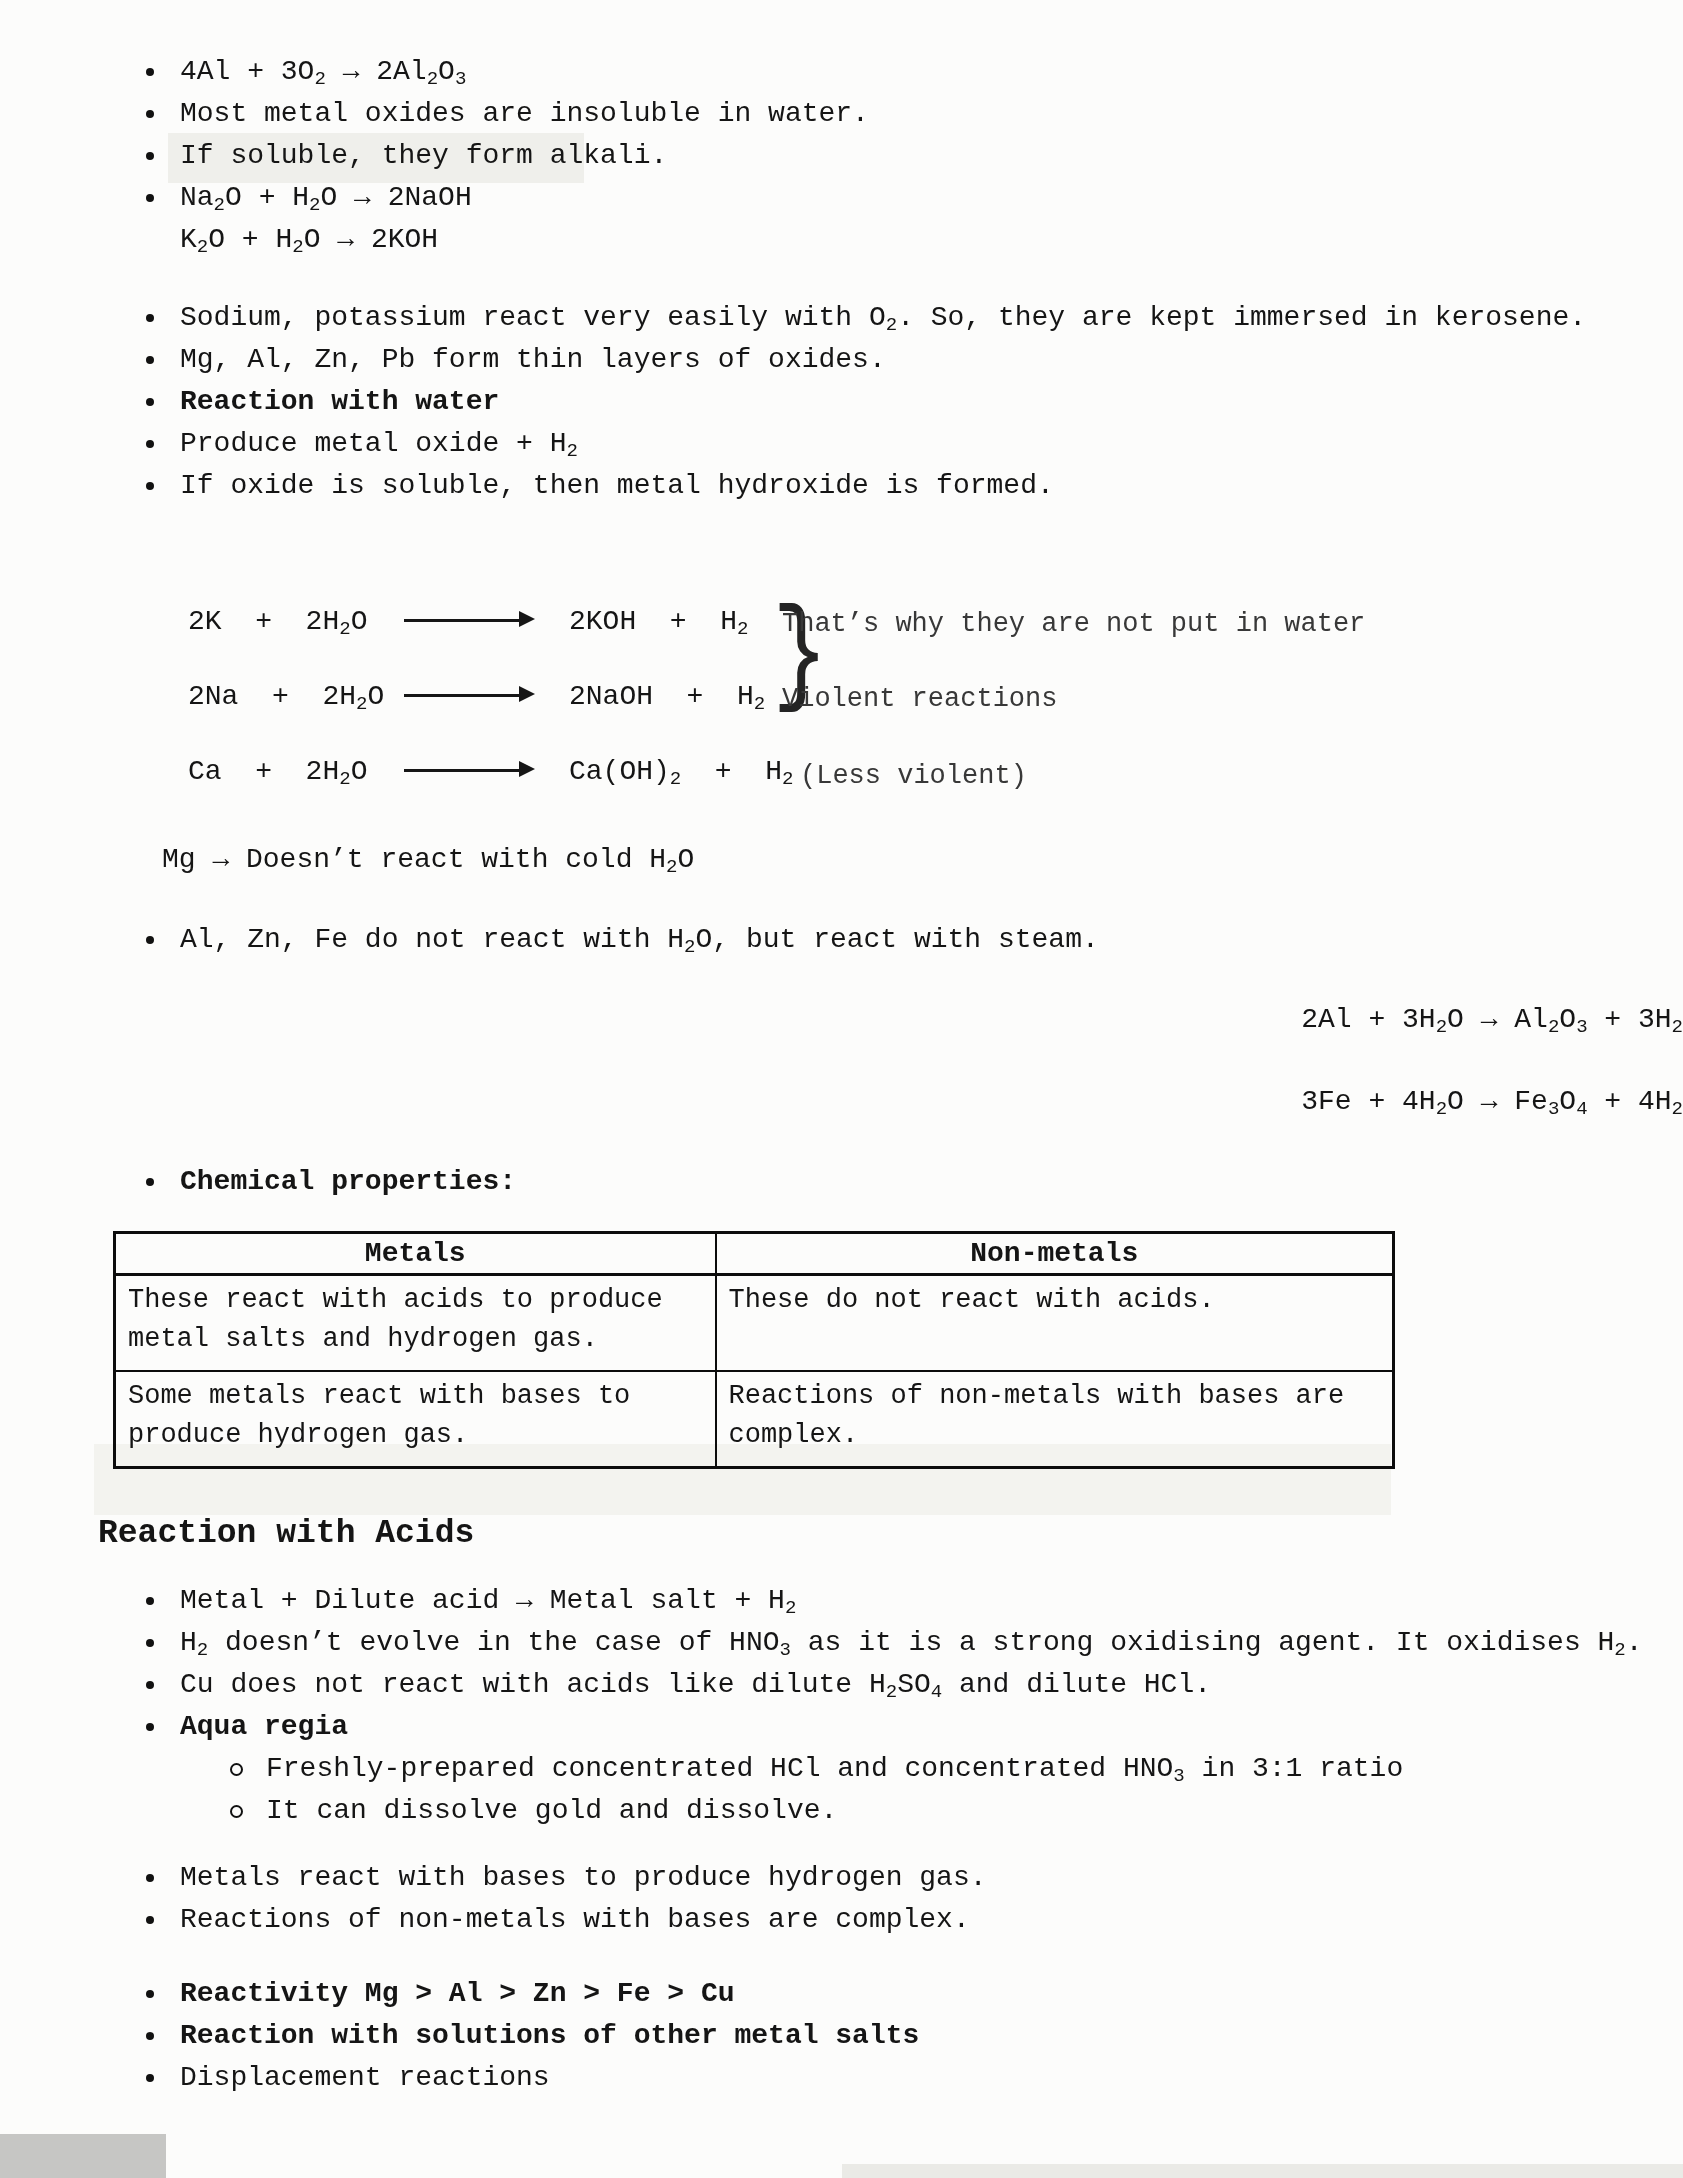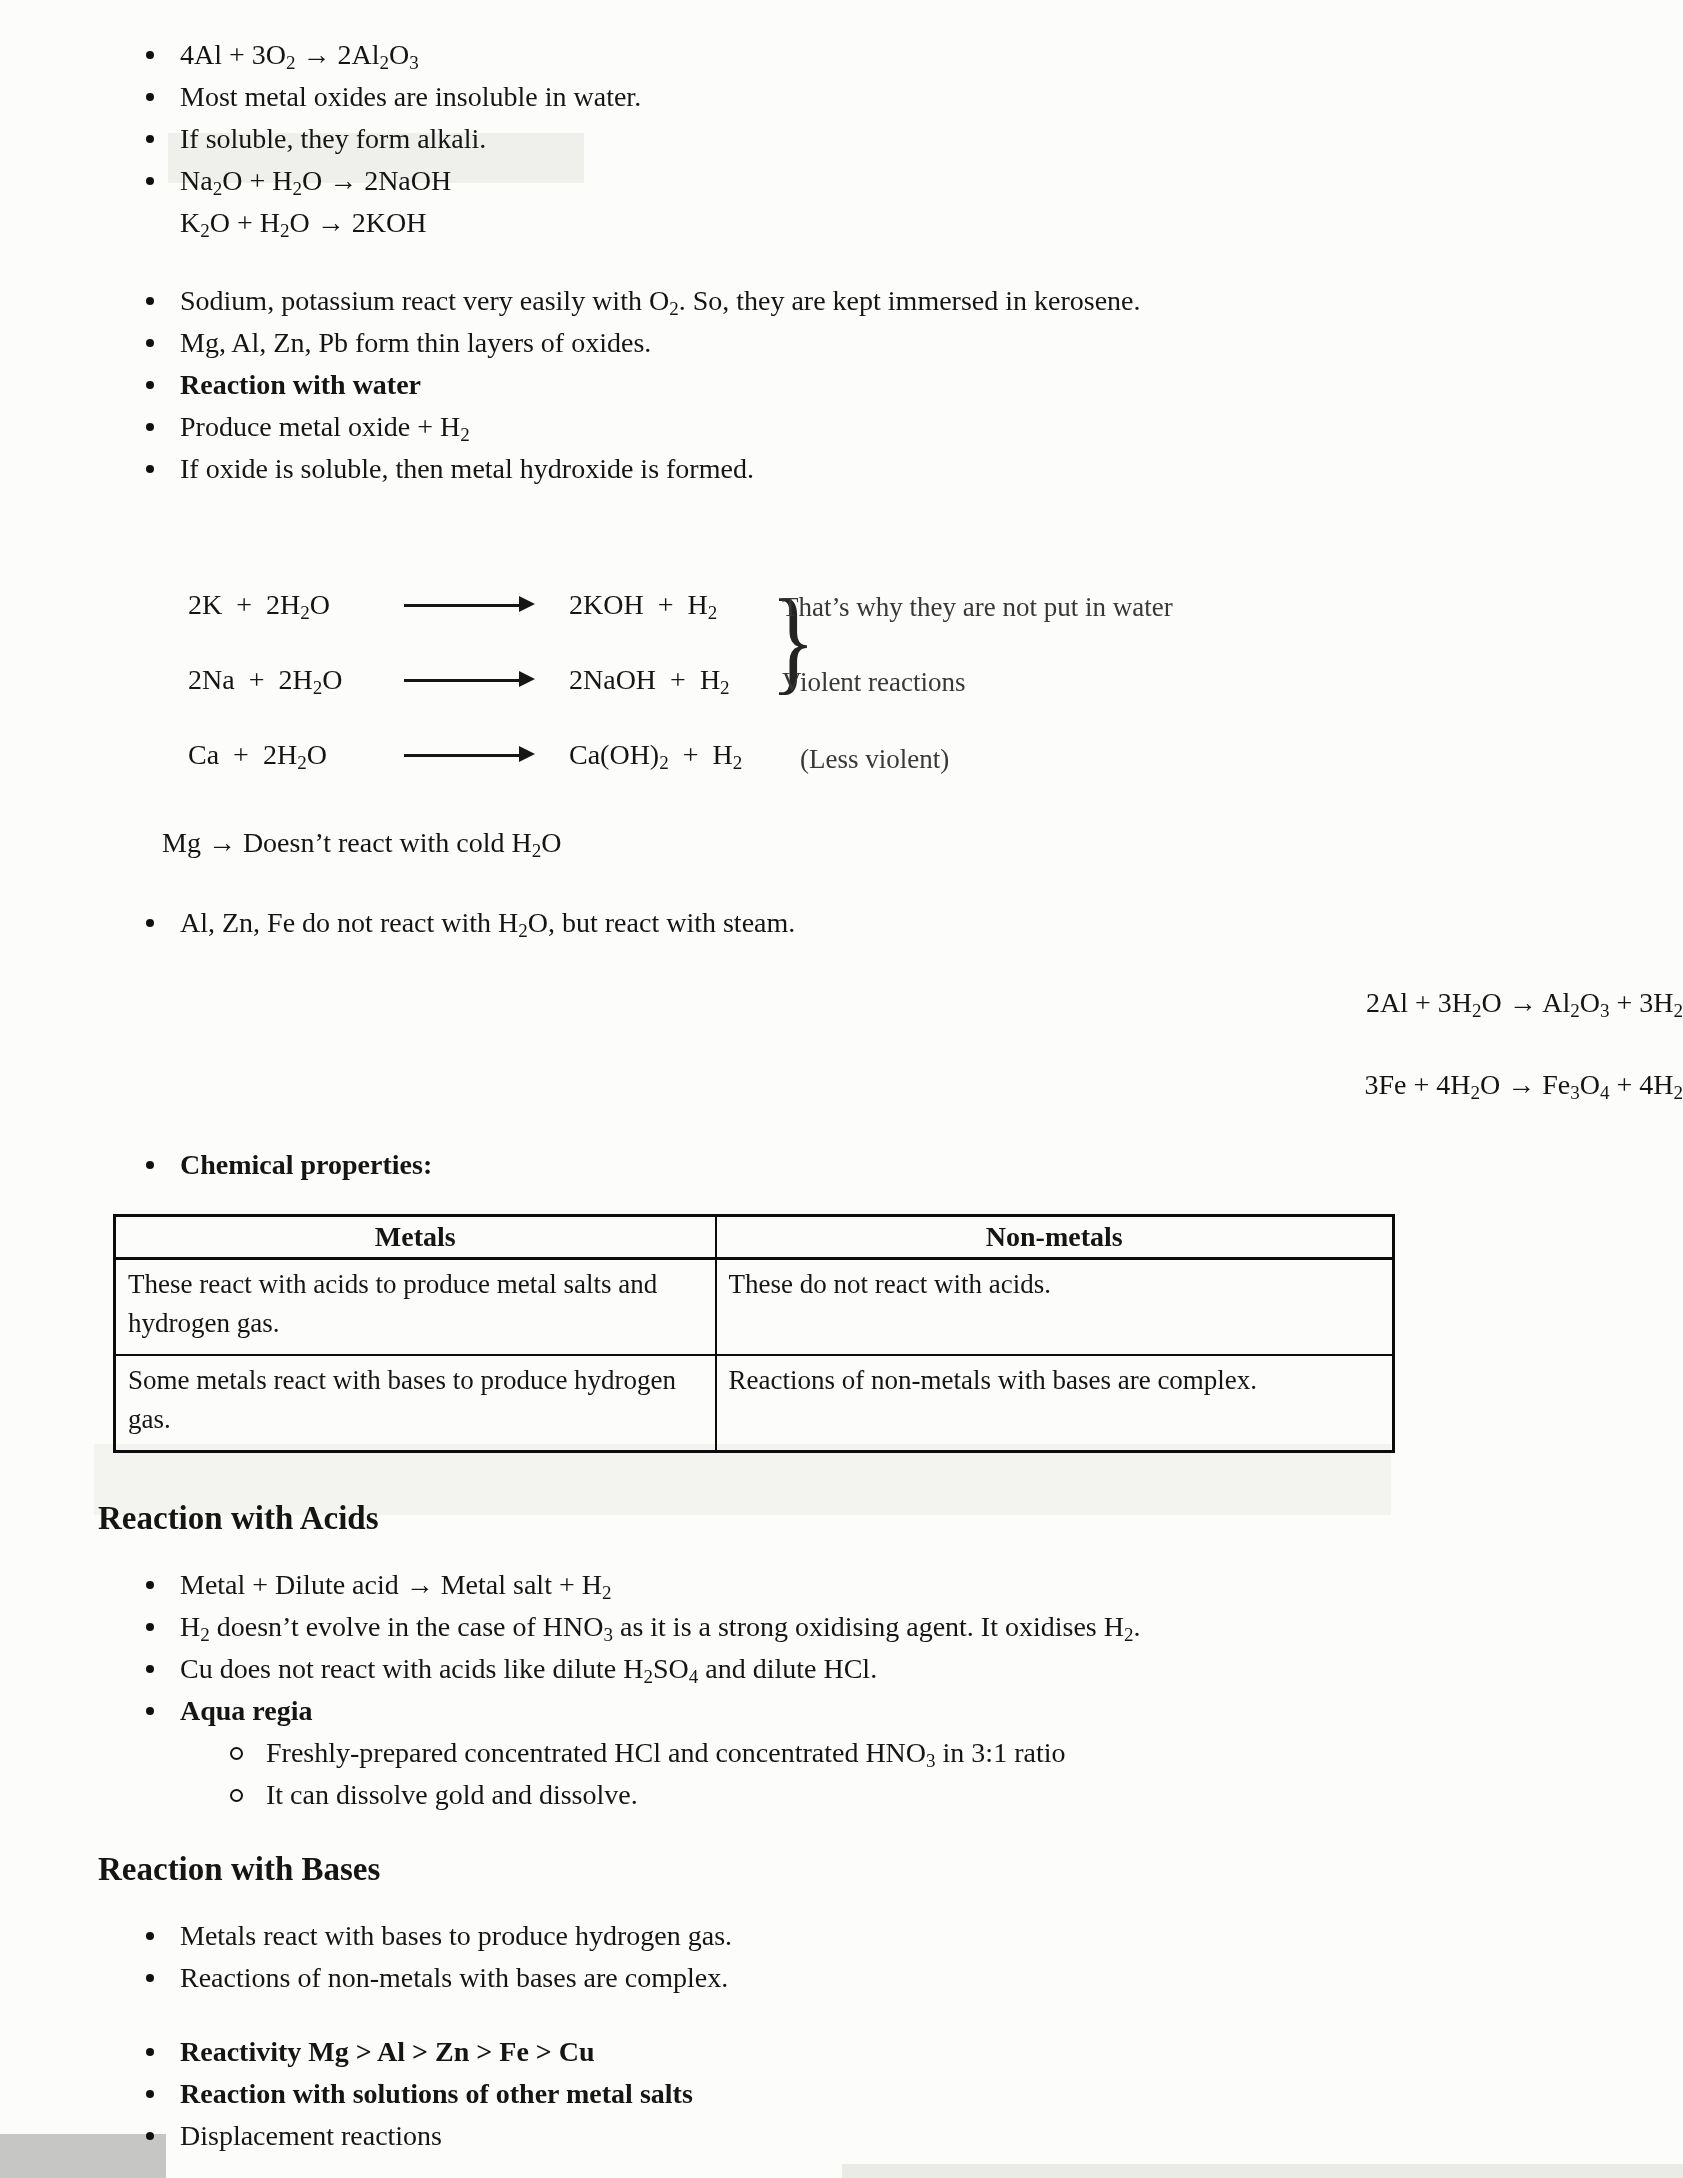--- a/index.html
+++ b/index.html
@@ -3,21 +3,21 @@
 <meta charset="utf-8">
 <style>
   html,body{margin:0;padding:0;background:#dedede;}
   .page{position:relative;width:1683px;height:2178px;background:#fcfcfb;overflow:hidden;
         font-family:"Liberation Serif","DejaVu Serif",serif;color:#151515;font-size:28px;}
   .artifact{position:absolute;z-index:0;}
   .art-ifsoluble{left:168px;top:133px;width:416px;height:50px;background:#efefeb;}
   .band-acids{left:94px;top:1444px;width:1297px;height:71px;background:#f3f3ef;}
   .corner-bl{left:0;top:2134px;width:166px;height:44px;background:#c6c6c4;}
   .streak-b{left:842px;top:2164px;width:842px;height:14px;background:#eaeae6;}
-  .content{position:relative;z-index:1;padding:34px 0 0 180px;}
+  .content{position:relative;z-index:1;padding:51px 0 0 180px;font-family:Liberation Mono, monospace;}
   .li{position:relative;line-height:42px;white-space:nowrap;}
   .li.disc::before{content:"";position:absolute;left:-34px;top:17px;width:8px;height:8px;border-radius:50%;background:#111;}
   .li.circ{padding-left:86px;}
   .li.circ::before{content:"";position:absolute;left:50px;top:15px;width:9px;height:9px;border-radius:50%;border:2.5px solid #111;background:transparent;}
   .li.bold{font-weight:700;}
   sub{font-size:0.68em;line-height:0;vertical-align:-0.24em;}
   
   .eqwrap{position:relative;height:198px;margin:94px 0 0 8px;}
   .eqrow{position:absolute;left:0;white-space:pre;line-height:42px;}
   .r1{top:0;}.r2{top:75px;}.r3{top:150px;}
@@ -117,21 +117,20 @@
     <h2 class="h-acids">Reaction with Acids</h2>
     <div class="blist after-h">
         <div class="li disc">Metal + Dilute acid → Metal salt + H<sub>2</sub></div>
         <div class="li disc">H<sub>2</sub> doesn’t evolve in the case of HNO<sub>3</sub> as it is a strong oxidising agent. It oxidises H<sub>2</sub>.</div>
         <div class="li disc">Cu does not react with acids like dilute H<sub>2</sub>SO<sub>4</sub> and dilute HCl.</div>
         <div class="li disc bold">Aqua regia</div>
         <div class="li circ">Freshly-prepared concentrated HCl and concentrated HNO<sub>3</sub> in 3:1 ratio</div>
         <div class="li circ">It can dissolve gold and dissolve.</div>
       </div>
 
-    <h2 class="h-bases">Reaction with Bases</h2>
     <div class="blist after-h">
         <div class="li disc">Metals react with bases to produce hydrogen gas.</div>
         <div class="li disc">Reactions of non-metals with bases are complex.</div>
         <div class="li disc bold" style="margin-top: 32px;">Reactivity Mg &gt; Al &gt; Zn &gt; Fe &gt; Cu</div>
         <div class="li disc bold">Reaction with solutions of other metal salts</div>
         <div class="li disc">Displacement reactions</div>
       </div>
 
   </div>
 </div>

